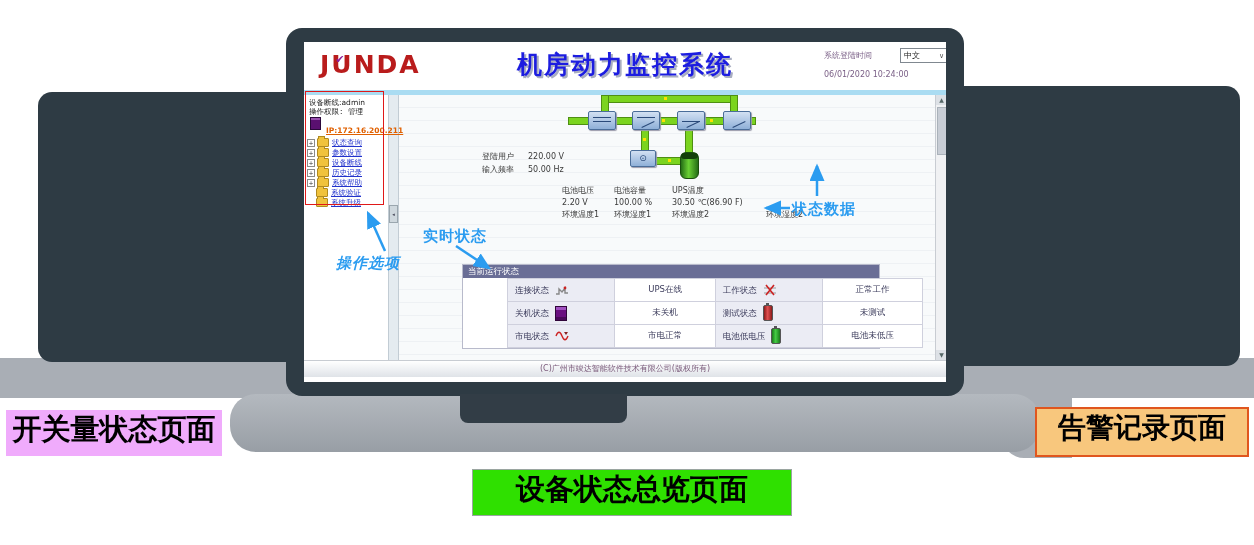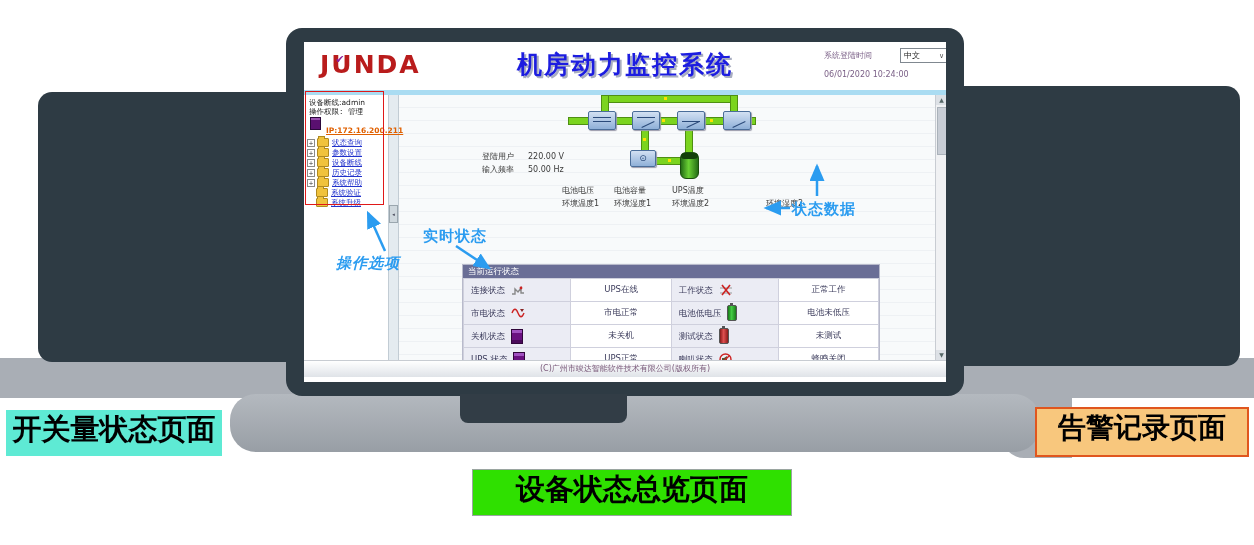--- a/index.html
+++ b/index.html
@@ -17,21 +17,21 @@
   .notch{position:absolute;left:460px;top:394px;width:167px;height:29px;background:#323d46;border-radius:0 0 8px 8px;z-index:4;}
   .screen{position:absolute;background:#fff;overflow:hidden;}
   .screen.left-s{left:50px;top:104px;width:248px;height:246px;background:repeating-linear-gradient(180deg,#f8fafb 0 12px,#edf1f4 12px 13px);}
   .screen.center-s{left:304px;top:42px;width:642px;height:340px;z-index:5;}
   .screen.right-s{left:972px;top:100px;width:224px;height:256px;background:#f4f6f9;}
   .bezel.center-m{z-index:4;} .center-s{z-index:4 !important;}
   .screen.center-s{position:absolute;z-index:4;}
 
   
   .pagelabel{position:absolute;z-index:6;font-weight:900;color:#000;text-align:center;line-height:1.35;}
-  .pl-left{left:6px;top:410px;width:216px;height:46px;background:#5eead4;font-size:29px;}
+  .pl-left{left:6px;top:410px;width:216px;height:46px;background:#f0abfc;font-size:29px;}
   .pl-center{left:472px;top:469px;width:318px;height:45px;background:#2fe000;border:1px solid #9aa5a0;font-size:29px;}
   .pl-right{left:1035px;top:407px;width:210px;height:46px;background:#f8c77d;border:2px solid #e0561e;font-size:28px;}
   .callout{position:absolute;z-index:7;color:#2b9cf0;font-weight:bold;font-size:15px;letter-spacing:1px;}
   .overlay{position:absolute;left:0;top:0;z-index:7;pointer-events:none;}
 
   
   table{border-collapse:collapse;}
   .cap{background:#6a6e96;color:#fff;font-size:7px;padding:1px 3px;height:9px;line-height:9px;white-space:nowrap;}
   .mini th{background:#d8daec;color:#2424aa;font-weight:bold;}
   .mini th,.mini td{border:1px solid #c6c8da;font-size:7.5px;height:9px;line-height:9px;padding:0 3px;text-align:left;white-space:nowrap;color:#4a4a9a;background:#fff;}
@@ -431,68 +431,64 @@
           <col style="width:58px">
         </colgroup>
       <tbody>
           <tr>
             <td>电池电压</td>
             <td>电池容量</td>
             <td>UPS温度</td>
             <td></td>
           </tr>
           <tr>
+            <td>2.20 V</td>
+            <td>100.00 %</td>
+            <td>30.50 ℃(86.90 F)</td>
+            <td></td>
+          </tr>
+          <tr>
             <td>环境温度1</td>
             <td>环境湿度1</td>
             <td>环境温度2</td>
             <td>环境湿度2</td>
           </tr>
         </tbody>
     </table>
 
     <div class="stable">
       <div class="scap">当前运行状态</div>
-      <table style="width:100%;">
+      <table style="width:100%;margin-left:44px;">
           <tbody>
         <tr>
           <td class="lab"><span>连接状态</span><svg class="sicon" width="14" height="12">
                   <path d="M1 10 L4 10 L4 5 L7 8 L10 4 L10 9 L13 9" stroke="#888" stroke-width="1.4" fill="none"></path>
                   <circle cx="10" cy="4" r="1.4" fill="#c22"></circle>
                 </svg></td>
           <td class="val">UPS在线</td>
           <td class="lab"><span>工作状态</span><svg class="sicon" width="14" height="12">
                   <path d="M1 4 H13 M1 9 H13" stroke="#999" stroke-width="1.2"></path>
                   <path d="M3 1 L11 11 M11 1 L3 11" stroke="#c22" stroke-width="1.6"></path>
                 </svg></td>
           <td class="val">正常工作</td>
         </tr>
         <tr>
+          <td class="lab"><span>关机状态</span><span class="sicon server"></span></td>
+          <td class="val">未关机</td>
+          <td class="lab"><span>测试状态</span><span class="sicon batt red"></span></td>
+          <td class="val">未测试</td>
+        </tr>
+        <tr>
           <td class="lab"><span>市电状态</span><svg class="sicon" width="14" height="12">
                   <path d="M1 6 C3 1,5 1,7 6 C9 11,11 11,13 6" stroke="#c22" stroke-width="1.4" fill="none"></path>
                   <path d="M9 2 L13 2 L11 5 Z" fill="#822"></path>
                 </svg></td>
           <td class="val">市电正常</td>
           <td class="lab"><span>电池低电压</span><span class="sicon batt green"></span></td>
           <td class="val">电池未低压</td>
-        </tr>
-        <tr>
-          <td class="lab"><span>关机状态</span><span class="sicon server"></span></td>
-          <td class="val">未关机</td>
-          <td class="lab"><span>测试状态</span><span class="sicon batt red"></span></td>
-          <td class="val">未测试</td>
-        </tr>
-        <tr>
-          <td class="lab"><span>UPS 状态</span><span class="sicon server"></span></td>
-          <td class="val">UPS正常</td>
-          <td class="lab"><span>喇叭状态</span><svg class="sicon" width="13" height="13">
-                  <circle cx="6.5" cy="6.5" r="5.5" stroke="#c22" stroke-width="1.4" fill="none"></circle>
-                  <path d="M3 5 L5 5 L8 3 L8 10 L5 8 L3 8 Z" fill="#553"></path>
-                  <path d="M2.5 10.5 L10.5 2.5" stroke="#c22" stroke-width="1.4"></path>
-                </svg></td>
-          <td class="val">蜂鸣关闭</td>
         </tr>
       </tbody>
         </table>
     </div>
 
     <div class="vscroll">
       <div class="arr" style="top:0;">▲</div>
       <div class="thumb"></div>
       <div class="arr" style="bottom:0;">▼</div>
     </div>

